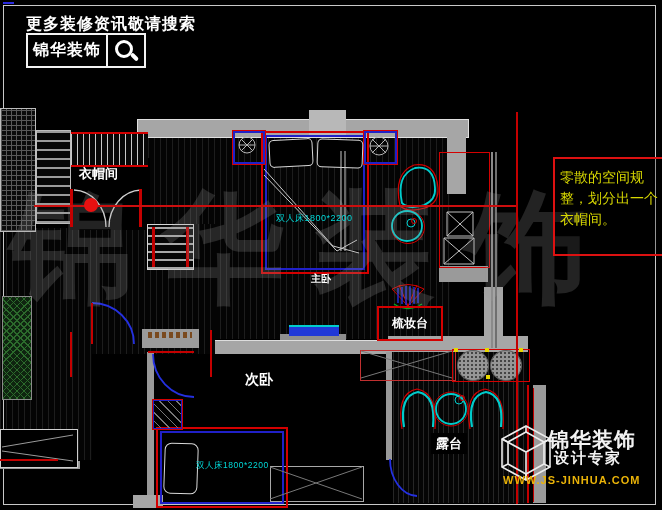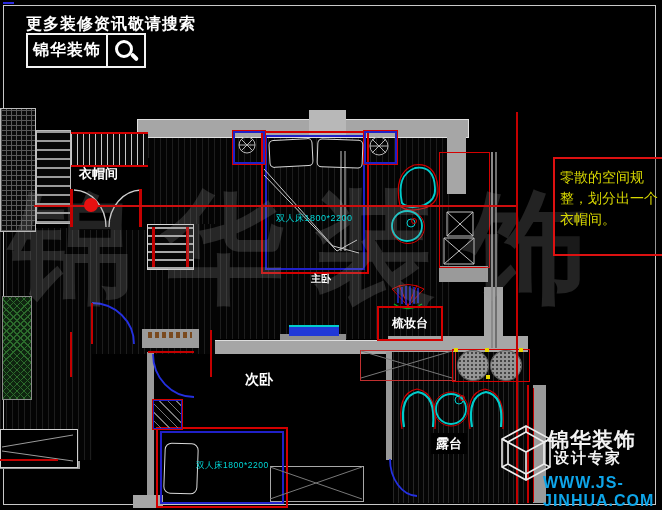--- a/index.html
+++ b/index.html
@@ -60,21 +60,21 @@
   #ann-line{position:absolute;left:34px;top:205px;width:482px;height:2px;background:#cc0e0e;z-index:30;}
   #ann-dot{position:absolute;left:84px;top:198px;width:14px;height:14px;border-radius:50%;background:#e81111;z-index:31;}
   #ann-box{position:absolute;left:515px;top:157px;width:132px;height:87px;border:2px solid #dd1111;z-index:40;
     padding:8px 0 0 5px;color:#d8d800;font-size:14px;line-height:21px;background:rgba(0,0,0,0.25);margin-left:38px;}
   
   #watermark{position:absolute;left:10px;top:168px;font-family:"DejaVu Serif",serif;font-weight:bold;font-size:122px;
     letter-spacing:30px;color:rgba(160,160,160,0.22);white-space:nowrap;z-index:20;pointer-events:none;}
   
   #logo-brand{position:absolute;left:548px;top:426px;font-size:21px;font-weight:bold;color:#f2f2f2;letter-spacing:1px;z-index:45;font-family:"DejaVu Serif",serif;}
   #logo-tag{position:absolute;left:554px;top:449px;font-size:15px;font-weight:bold;color:#f2f2f2;letter-spacing:2px;z-index:45;font-family:"DejaVu Serif",serif;}
-  #logo-url{position:absolute;left:503px;top:474px;font-size:16px;font-weight:bold;color:#0ea5e9;letter-spacing:1px;z-index:45;padding-left:40px;}
+  #logo-url{position:absolute;left:503px;top:474px;font-size:11px;font-weight:bold;color:#eab308;letter-spacing:1px;z-index:45;}
   #plan-svg{position:absolute;left:0;top:0;z-index:18;}
   #logo-svg{position:absolute;left:0;top:0;z-index:45;}
 </style>
 </head>
 <body>
 
 <div id="screen">
 
   <div id="frame"></div>
 

